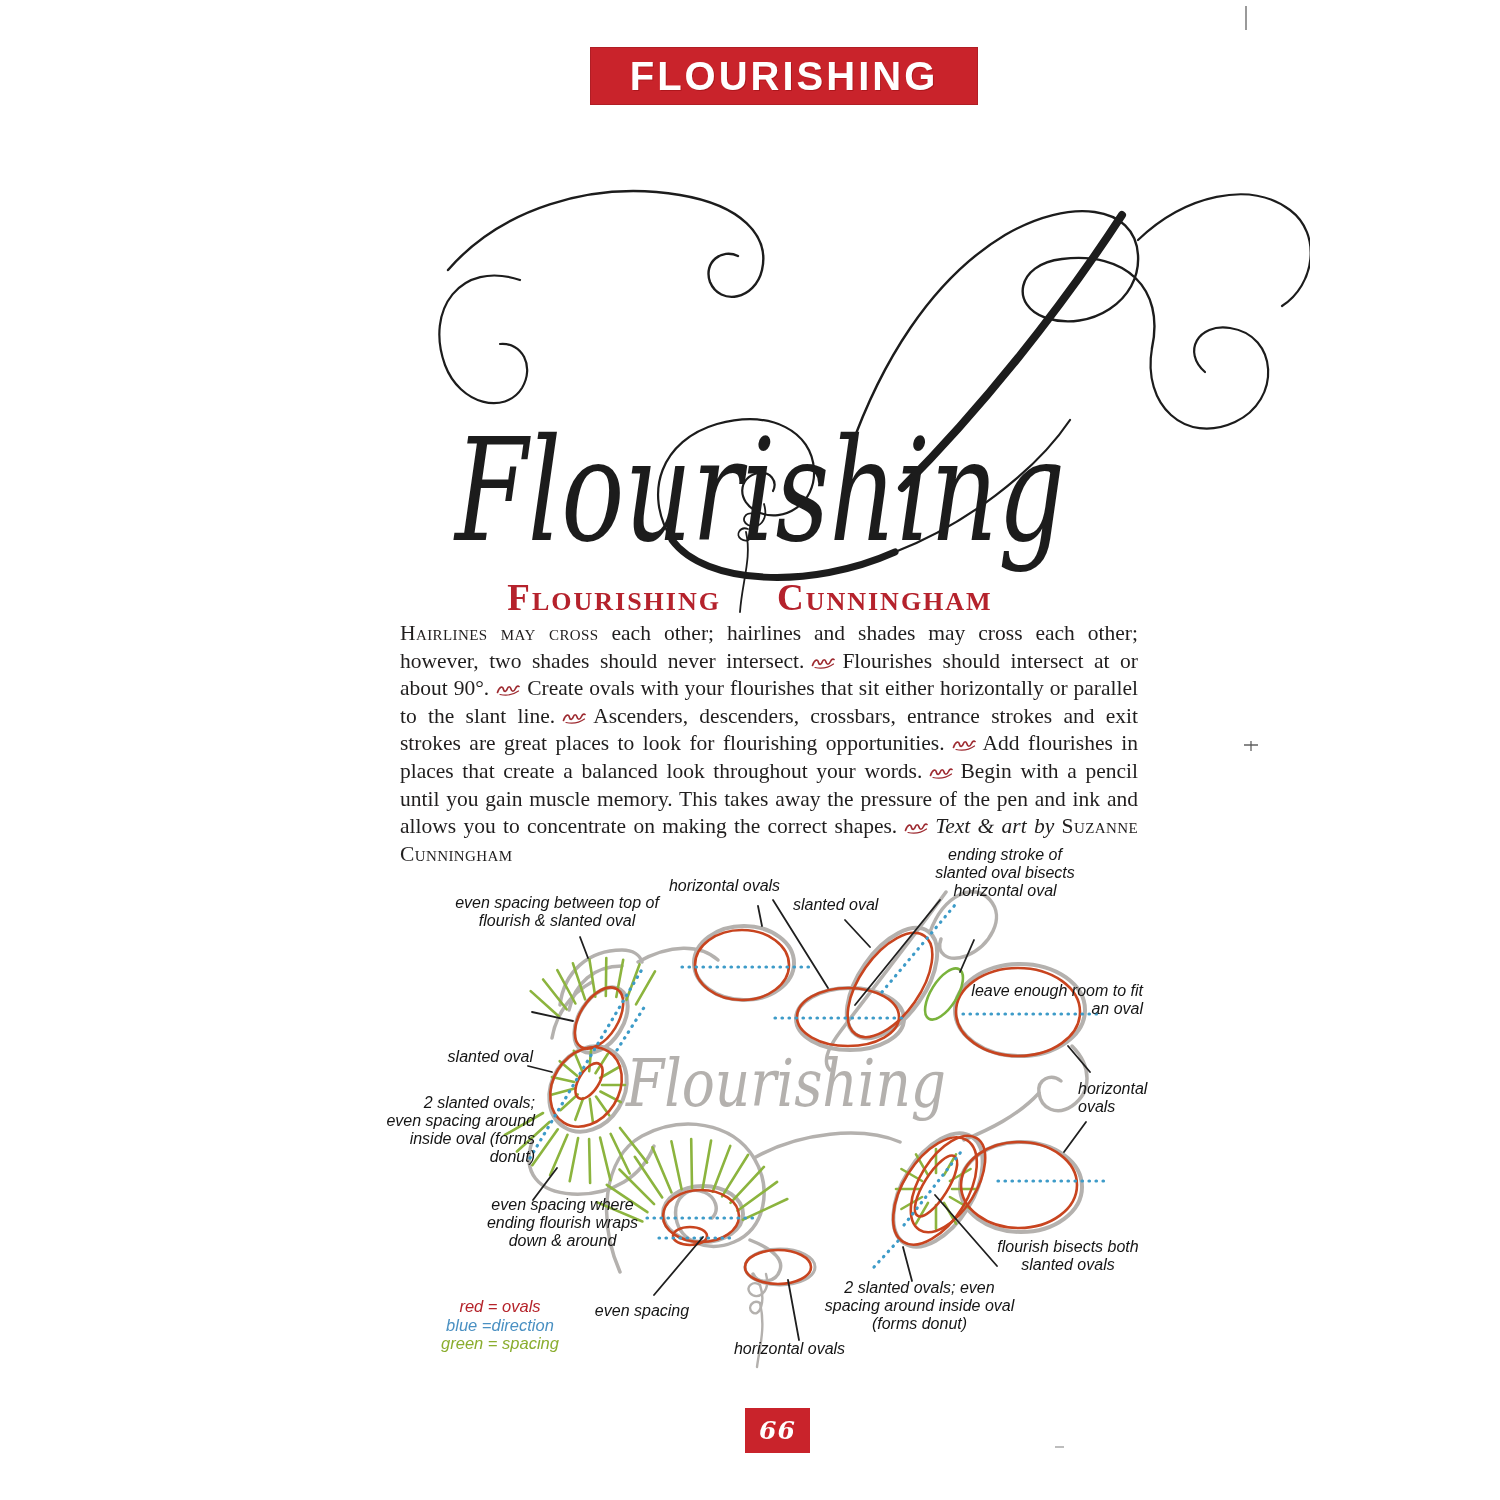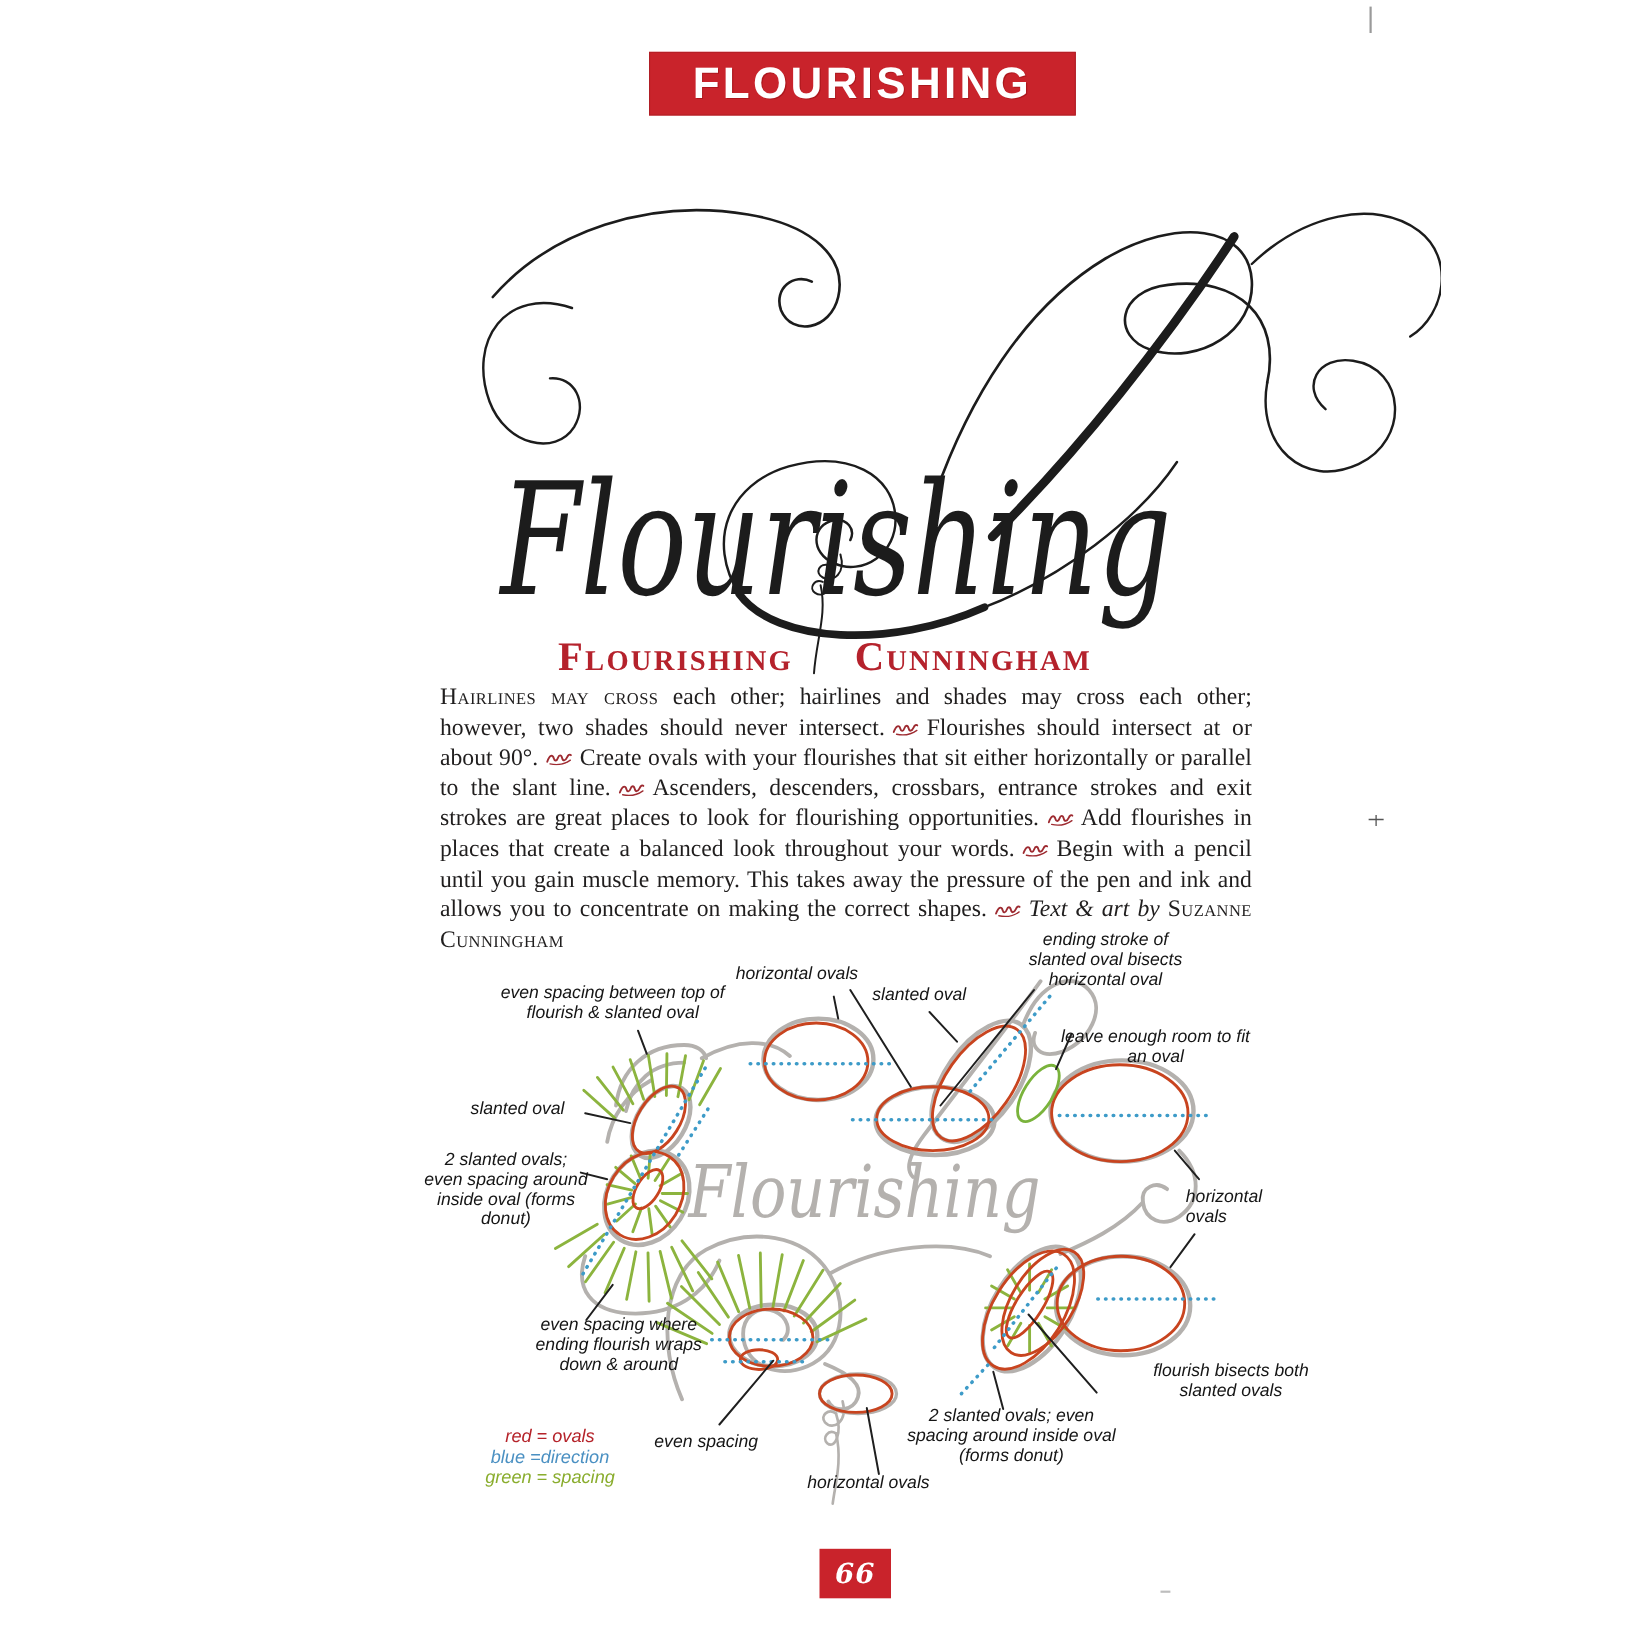--- a/index.html
+++ b/index.html
@@ -16,21 +16,21 @@
   .heading span{font-family:"Liberation Serif",serif;font-weight:bold;font-variant:small-caps;
            font-size:37px;letter-spacing:2px;color:#b5222c;}
   .bodytext{position:absolute;left:400px;top:620px;width:738px;margin:0;font-size:21.5px;
            line-height:27.6px;text-align:justify;color:#201e1e;}
   .bodytext .sc{font-variant:small-caps;letter-spacing:.4px;margin-top:24px;}
   .bodytext .it{font-style:italic;}
   .dinkus{display:inline-block;margin:0 7px;vertical-align:-1px;}
   .diagram-svg{position:absolute;left:370px;top:840px;width:780px;height:560px;}
   .lbl{position:absolute;font-family:"Liberation Sans",sans-serif;font-weight:normal;font-style:italic;
        font-size:16px;line-height:18px;color:#151515;z-index:3;}
-  .lbl.c{text-align:center;} .lbl.r{text-align:center;} .lbl.l{text-align:left;}
+  .lbl.c{text-align:center;} .lbl.r{text-align:right;margin-top:48px;} .lbl.l{text-align:left;}
   .legend{position:absolute;left:420px;top:1297px;width:160px;text-align:center;z-index:3;
        font-family:"Liberation Sans",sans-serif;font-weight:normal;font-style:italic;font-size:16.5px;line-height:18.5px;}
   .footer-box{position:absolute;left:745px;top:1408px;width:65px;height:45px;background:#c9232b;
        display:flex;align-items:center;justify-content:center;}
   .footer-box span{font-family:"DejaVu Serif",serif;font-style:italic;font-weight:bold;
        font-size:25px;color:#ffffff;letter-spacing:1px;}
   .artifact{position:absolute;z-index:4;}
 </style>
 </head>
 <body>
@@ -230,21 +230,21 @@
   <div class="lbl c" style="left:657px;top:877px;width:135px;">horizontal ovals</div>
   <div class="lbl l" style="left:793px;top:896px;width:110px;">slanted oval</div>
   <div class="lbl c" style="left:925px;top:846px;width:160px;">ending stroke of slanted oval bisects horizontal oval</div>
   <div class="lbl r" style="left:958px;top:934px;width:185px;">leave enough room to fit an oval</div>
   <div class="lbl r" style="left:408px;top:1000px;width:125px;">slanted oval</div>
   <div class="lbl r" style="left:385px;top:1046px;width:150px;">2 slanted ovals; even spacing around inside oval (forms donut)</div>
   <div class="lbl c" style="left:475px;top:1196px;width:175px;">even spacing where ending flourish wraps down &amp; around</div>
   <div class="lbl c" style="left:587px;top:1302px;width:110px;">even spacing</div>
   <div class="lbl c" style="left:722px;top:1340px;width:135px;">horizontal ovals</div>
   <div class="lbl c" style="left:822px;top:1279px;width:195px;">2 slanted ovals; even spacing around inside oval (forms donut)</div>
-  <div class="lbl c" style="left:1044px;top:1238px;width:150px;">flourish bisects both slanted ovals</div>
+  <div class="lbl c" style="left:993px;top:1238px;width:150px;">flourish bisects both slanted ovals</div>
   <div class="lbl l" style="left:1078px;top:1080px;width:95px;">horizontal ovals</div>
 
   <div class="legend">
     <div style="color:#b5232a;">red = ovals</div>
     <div style="color:#4a90c2;">blue =direction</div>
     <div style="color:#8aad2e;">green = spacing</div>
   </div>
 
   <div class="footer-box">
     <span>66</span>

